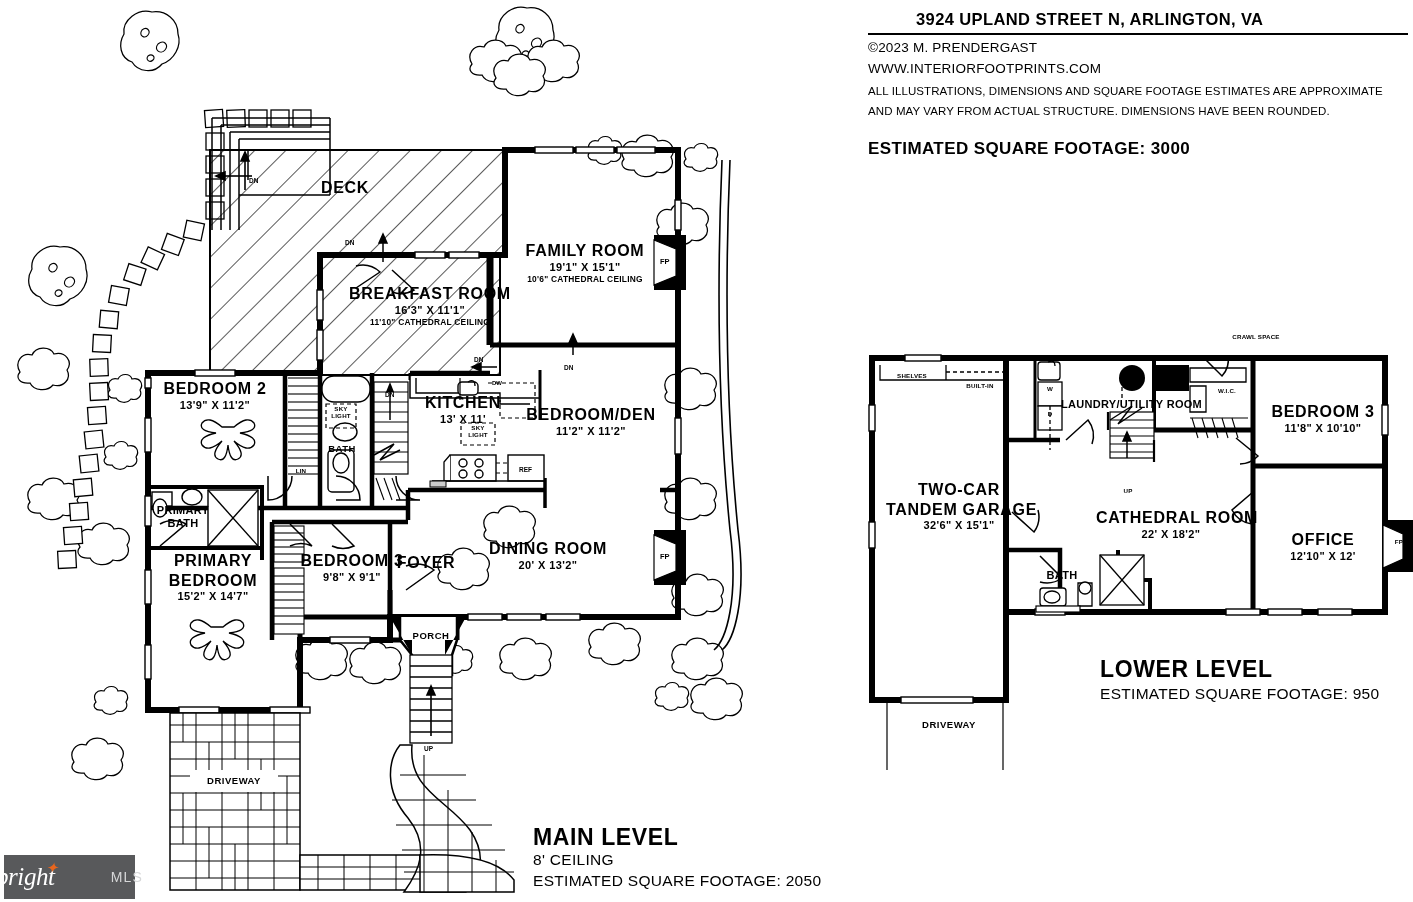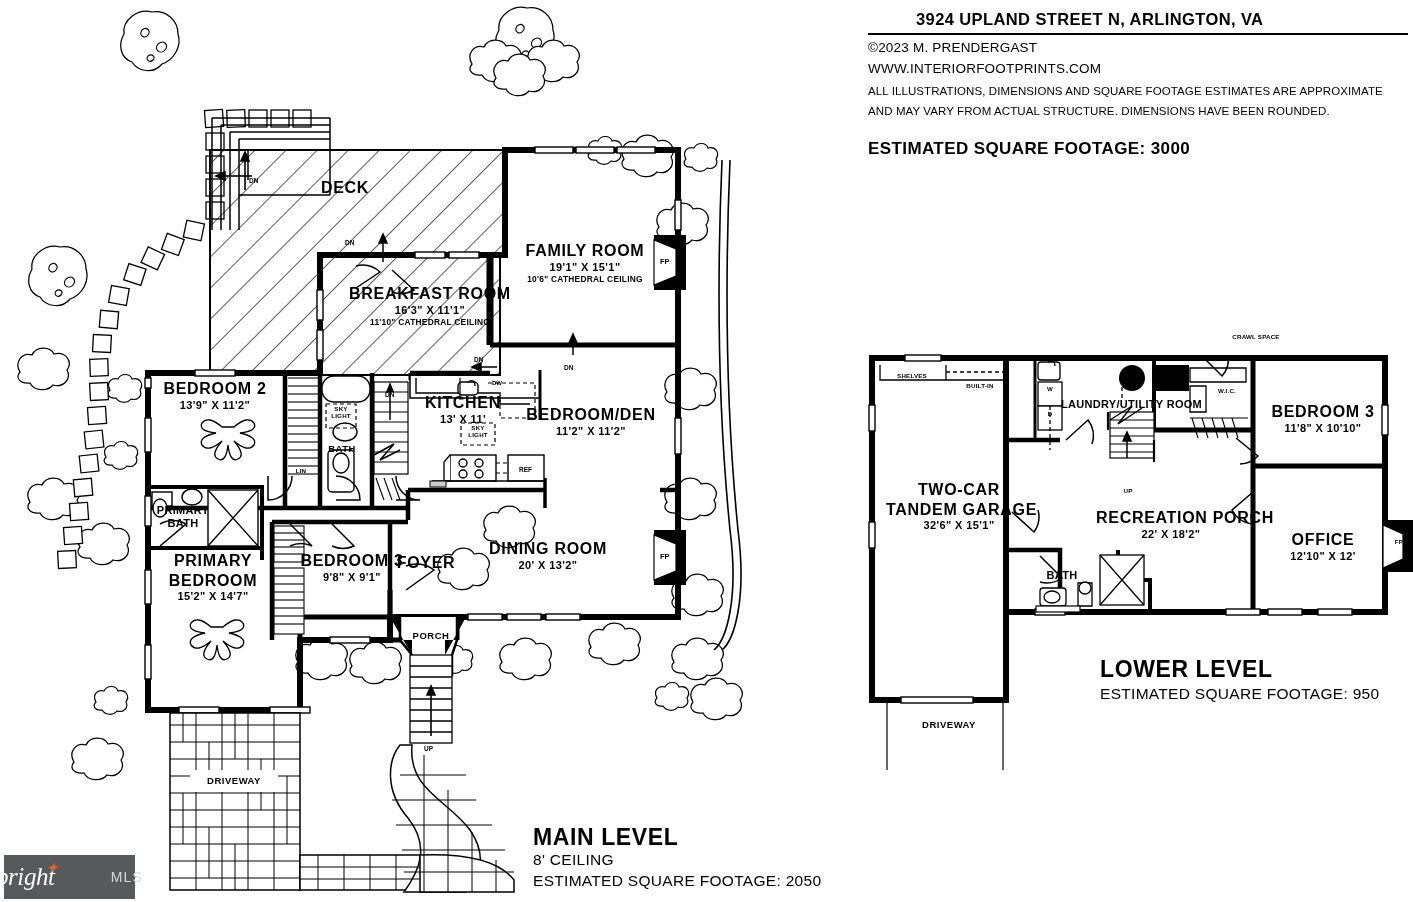--- a/index.html
+++ b/index.html
@@ -635,21 +635,21 @@
 <div class="rm" style="left:1262px;top:402px;width:122px;">
   <span class="n">BEDROOM 3</span>
   <span class="d">11'8" X 10'10"</span>
 </div>
 <div class="rm" style="left:886px;top:480px;width:146px;">
   <span class="n">TWO-CAR</span>
   <span class="n">TANDEM GARAGE</span>
   <span class="d">32'6" X 15'1"</span>
 </div>
 <div class="rm" style="left:1096px;top:508px;width:150px;">
-  <span class="n">RECREATION PORCH</span>
+  <span class="n">CATHEDRAL ROOM</span>
   <span class="d">22' X 18'2"</span>
 </div>
 <div class="rm" style="left:1268px;top:530px;width:110px;">
   <span class="n">OFFICE</span>
   <span class="d">12'10" X 12'</span>
 </div>
 <div class="rm xs" style="left:1040px;top:569px;width:44px;">
   <span class="n">BATH</span>
 </div>
 <div class="rm tiny" style="left:1115px;top:487px;width:26px;">

